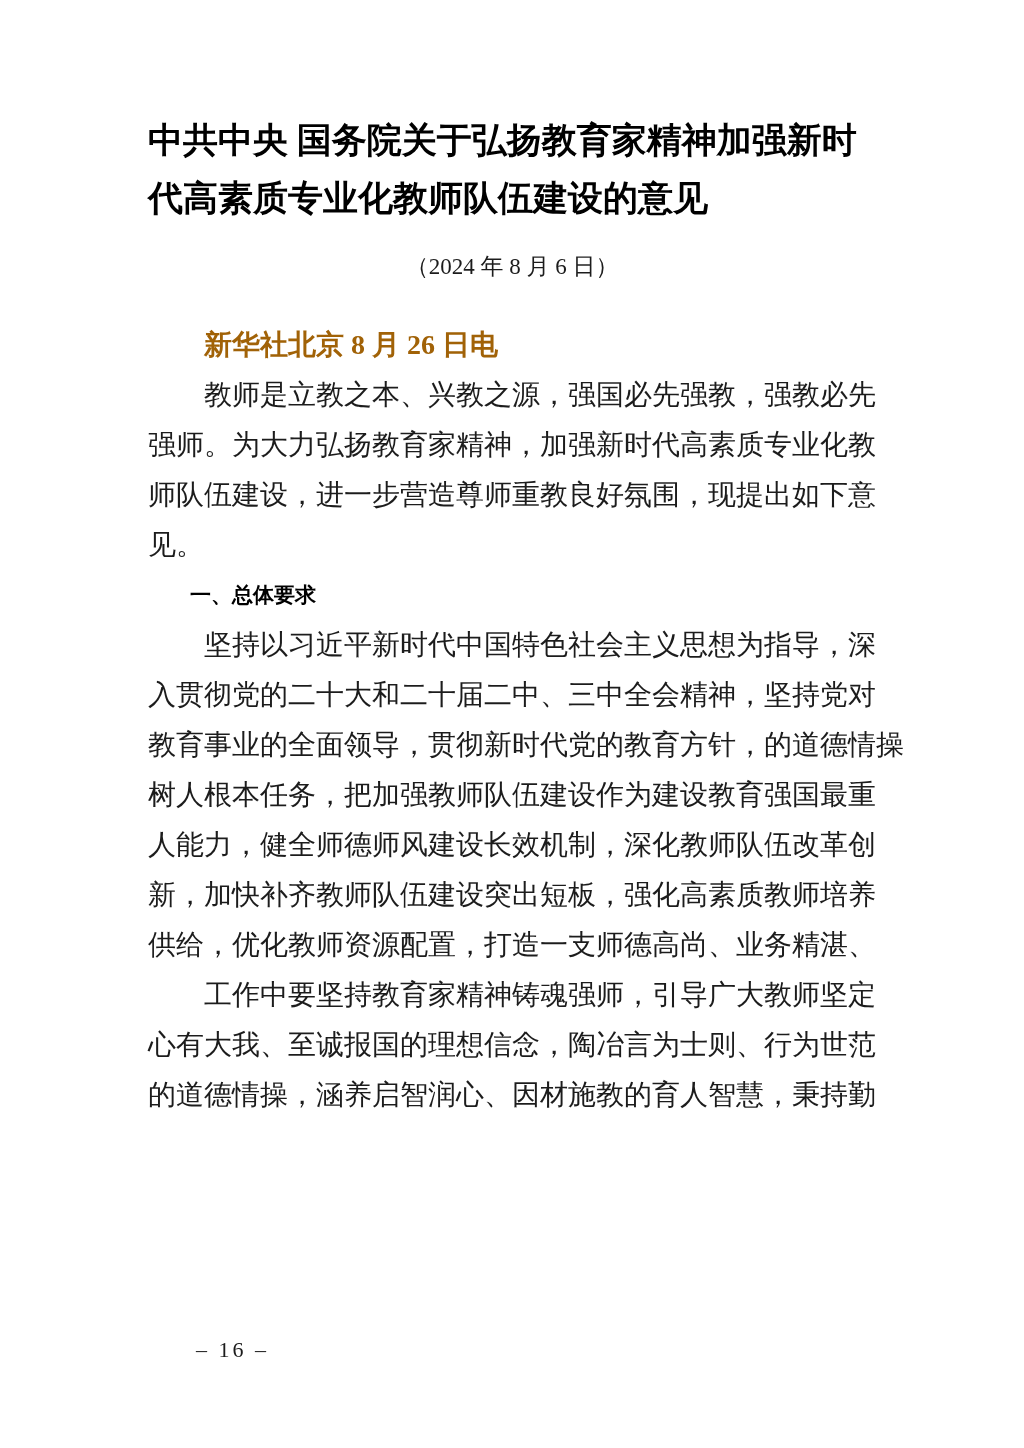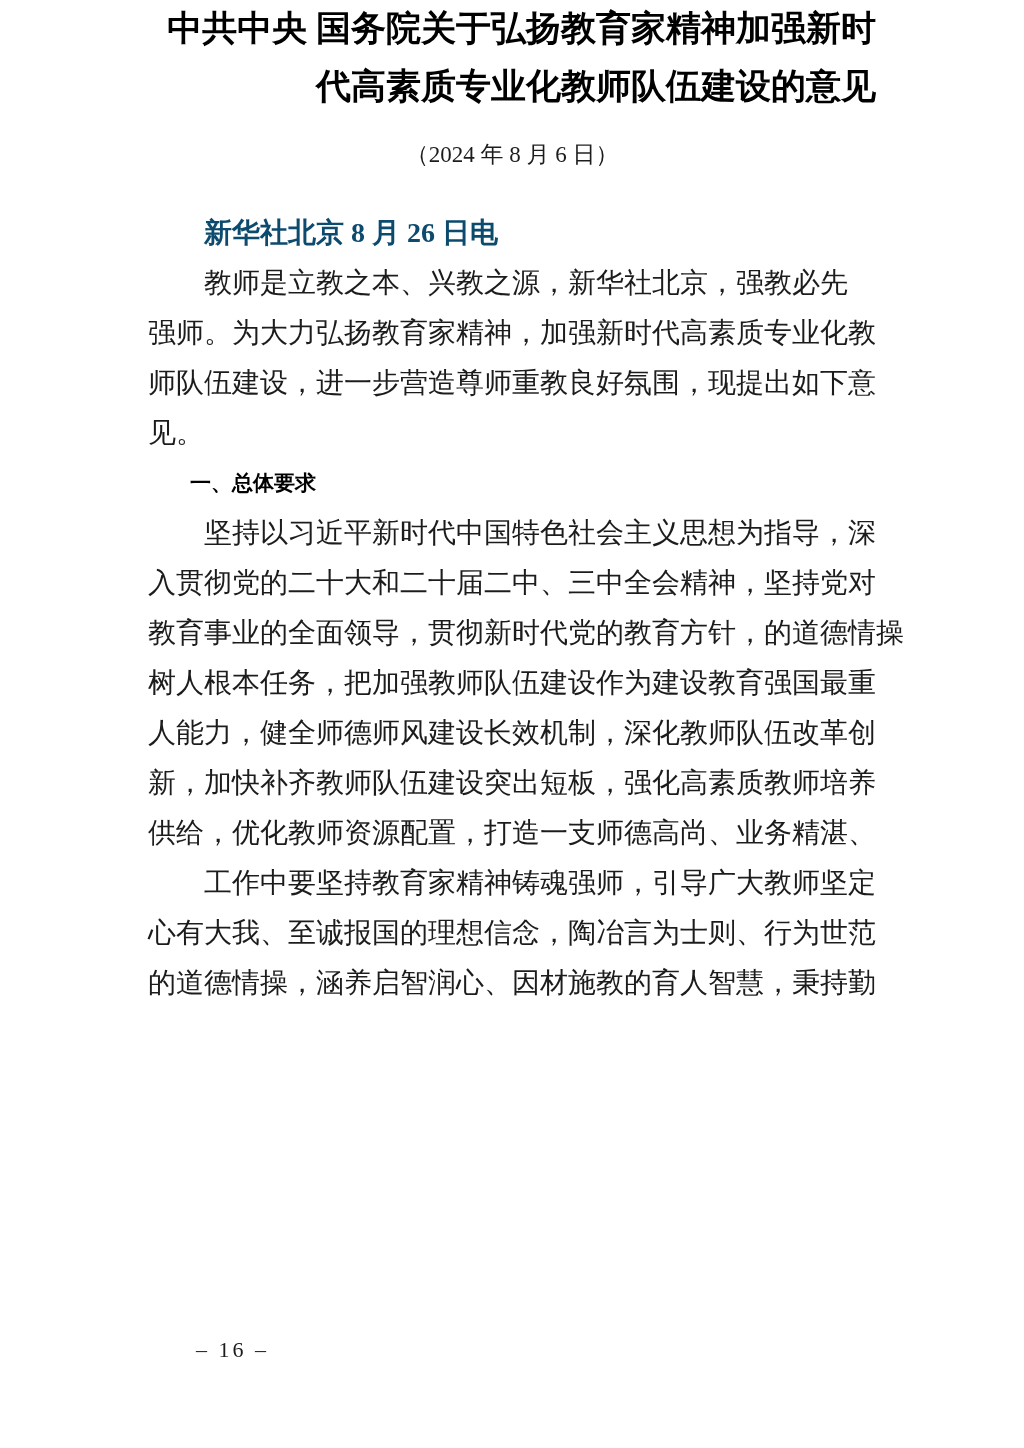--- a/index.html
+++ b/index.html
@@ -12,21 +12,22 @@
     background: #ffffff;
     overflow: hidden;
     font-family: "Liberation Serif", "DejaVu Serif", serif;
     color: #1c1c1c;
   }
   .content {
     width: 728px;
     margin: 0 auto;
   }
   .title-block {
-    text-align: right;
+    padding-top: 112px;
+    text-align: left;
     color: #000000;
     font-weight: 700;
     font-size: 35px;
     line-height: 58px;
   }
   .title-line { white-space: nowrap; }
   .date-line {
     margin-top: 16px;
     text-align: center;
     font-size: 23px;
@@ -35,21 +36,21 @@
     color: #1c1c1c;
   }
   .body-block {
     margin-top: 30px;
     font-size: 28px;
     line-height: 50px;
     text-align: left;
   }
   .byline {
     font-weight: 700;
-    color: #0c4a6e;
+    color: #a16207;
     text-indent: 2em;
     white-space: nowrap;
   }
   .para .line { white-space: nowrap; }
   .para .line:first-child { text-indent: 2em; }
   .section-heading {
     font-family: "Liberation Sans", "DejaVu Sans", sans-serif;
     font-weight: 700;
     color: #000000;
     font-size: 21px;
@@ -79,21 +80,21 @@
         <div class="title-line">代高素质专业化教师队伍建设的意见</div>
       </div>
 
     <div class="date-line">（2024 年 8 月 6 日）</div>
 
     <div class="body-block">
 
       <div class="byline">新华社北京 8 月 26 日电</div>
 
       <div class="para">
-          <div class="line">教师是立教之本、兴教之源，新华社北京，强教必先</div>
+          <div class="line">教师是立教之本、兴教之源，强国必先强教，强教必先</div>
           <div class="line">强师。为大力弘扬教育家精神，加强新时代高素质专业化教</div>
           <div class="line">师队伍建设，进一步营造尊师重教良好氛围，现提出如下意</div>
           <div class="line">见。</div>
         </div>
 
       <div class="section-heading">一、总体要求</div>
 
       <div class="para">
           <div class="line">坚持以习近平新时代中国特色社会主义思想为指导，深</div>
           <div class="line">入贯彻党的二十大和二十届二中、三中全会精神，坚持党对</div>

